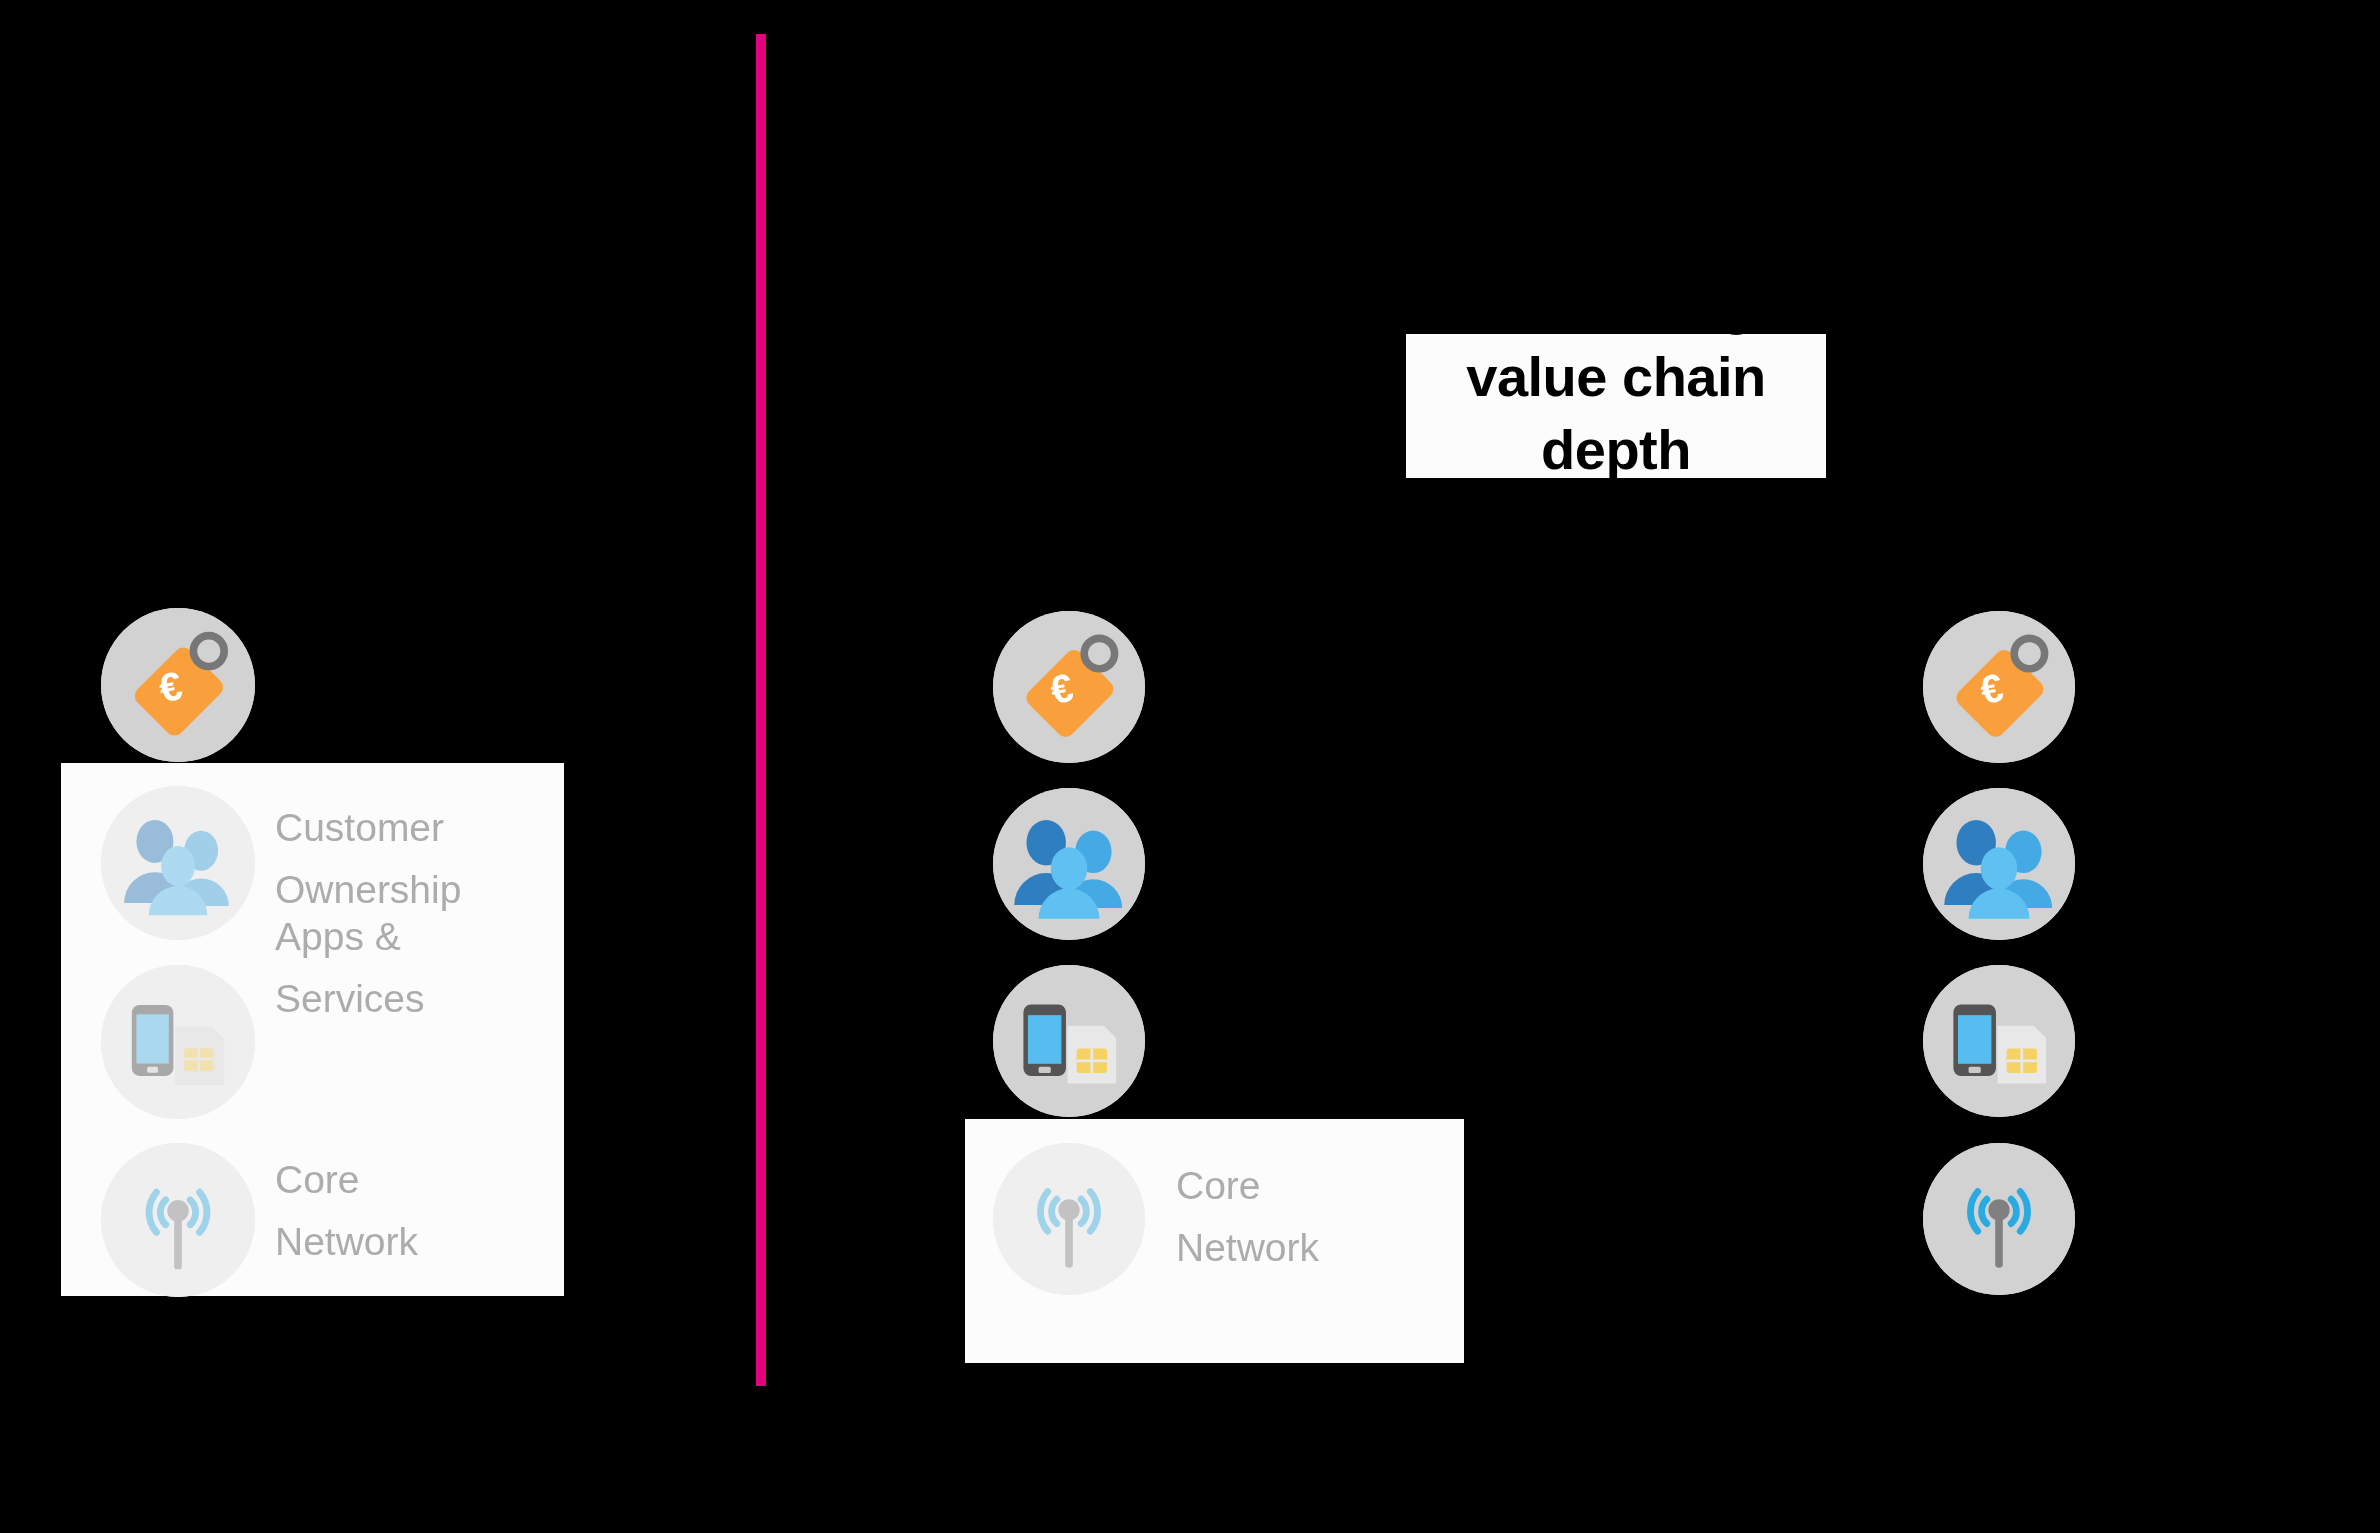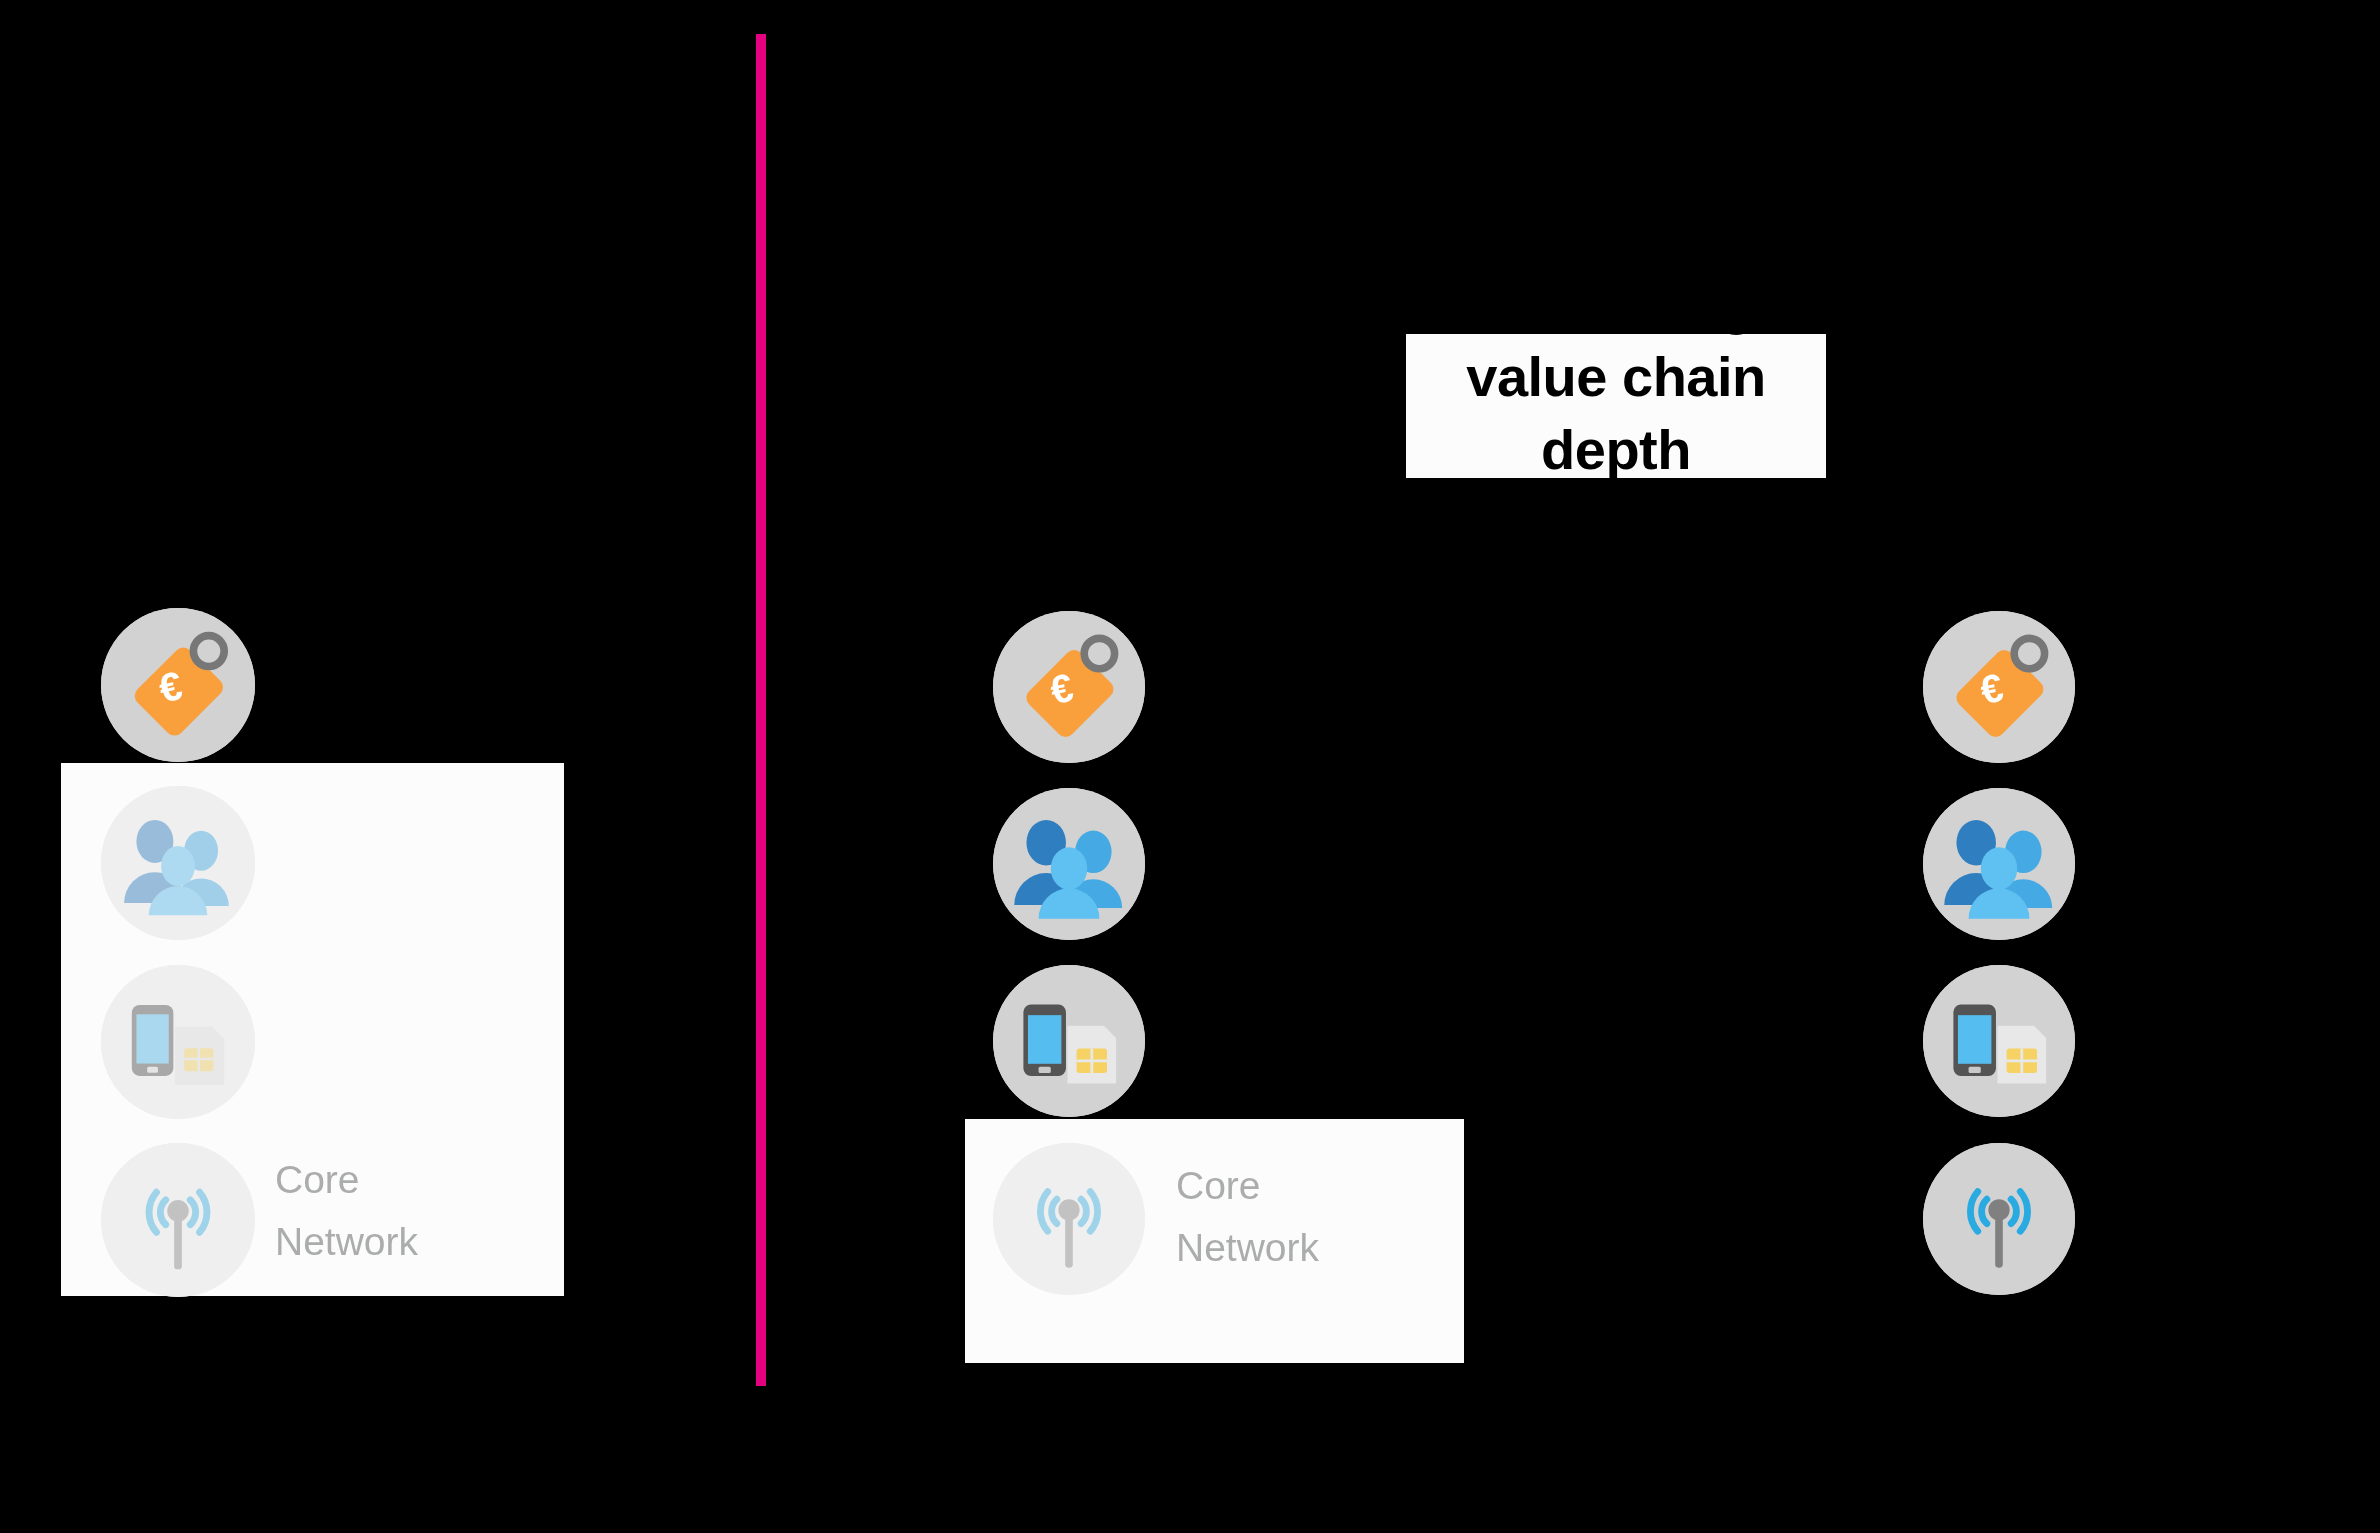--- a/index.html
+++ b/index.html
@@ -115,34 +115,38 @@
       <g opacity="0.45">
         <ellipse cx="35" cy="36" rx="12" ry="14" fill="#2f7fc0"></ellipse>
         <path d="M15 76 a20 20 0 0 1 40 0 z" fill="#2f7fc0"></path>
         <ellipse cx="65" cy="42" rx="11" ry="13" fill="#45a9e3"></ellipse>
         <path d="M47 78 a18 18 0 0 1 36 0 z" fill="#45a9e3"></path>
         <ellipse cx="50" cy="52" rx="11" ry="13" fill="#5ec1f2"></ellipse>
         <path d="M31 84 a19 19 0 0 1 38 0 z" fill="#5ec1f2"></path>
       </g>
     </svg>
   </div>
+  <div class="row-label" style="left:275px; top:797px; width:270px;">Customer
+Ownership</div>
 
   <div class="icon-circle soft" style="left:101px; top:965px; width:154px; height:154px;">
     <svg viewBox="0 0 100 100" aria-hidden="true">
       <circle cx="50" cy="50" r="50" fill="#efefef"></circle>
       <g opacity="0.45">
         <rect x="20" y="26" width="27" height="46" rx="5" fill="#545454"></rect>
         <rect x="23" y="32" width="21" height="32" fill="#55bdf0"></rect>
         <rect x="30" y="66" width="7" height="4" rx="1" fill="#d7d7d7"></rect>
         <path d="M48 40 h24 l8 8 v30 h-32 z" fill="#e0e0e0"></path>
         <rect x="54" y="54" width="19" height="15" rx="2" fill="#f6d264"></rect>
         <path d="M54 61 h19 M63.5 54 v15" stroke="#e0e0e0" stroke-width="1.6"></path>
       </g>
     </svg>
   </div>
+  <div class="row-label" style="left:275px; top:906px; width:270px; top:906px;">Apps &amp;
+Services</div>
 
   <div class="icon-circle soft" style="left:101px; top:1143px; width:154px; height:154px;">
     <svg viewBox="0 0 100 100" aria-hidden="true">
       <circle cx="50" cy="50" r="50" fill="#efefef"></circle>
       <g opacity="0.40">
         <circle cx="50" cy="44" r="7" fill="#808080"></circle>
         <rect x="47.5" y="48" width="5" height="34" rx="2" fill="#808080"></rect>
         <g fill="none" stroke="#29abe2" stroke-width="4.5" stroke-linecap="round">
           <path d="M36 32 a20 20 0 0 0 0 26"></path>
           <path d="M64 32 a20 20 0 0 1 0 26"></path>

